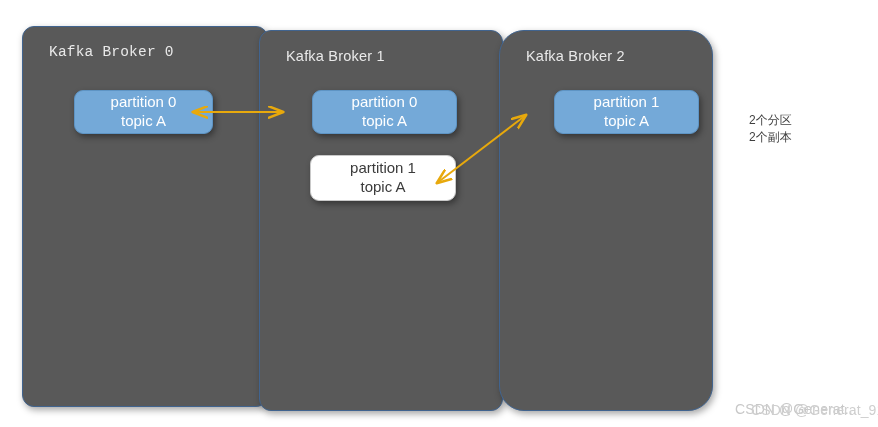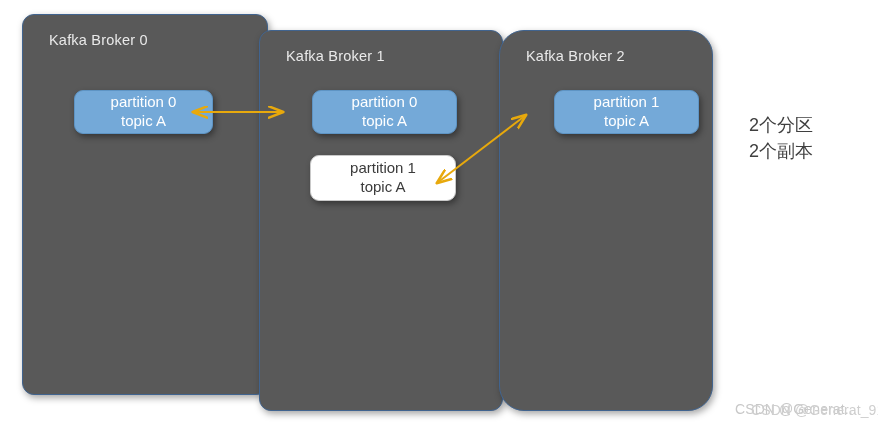--- a/index.html
+++ b/index.html
@@ -35,21 +35,21 @@
   .broker-title {
     position: absolute;
     left: 26px;
     top: 17px;
     color: #e9e9e9;
     font-size: 14.5px;
     letter-spacing: 0.2px;
     white-space: nowrap;
   }
 
-  #broker-0 { left: 22px;  top: 14px; width: 246px; height: 381px; }
+  #broker-0 { left: 22px;  top: 26px; width: 246px; height: 381px; font-family: Liberation Mono, monospace; }
   #broker-1 { left: 259px; top: 30px; width: 244px; height: 381px; }
   #broker-2 { left: 499px; top: 30px; width: 214px; height: 381px; border-radius: 25px; }
 
   
   .partition {
     position: absolute;
     border-radius: 9px;
     box-sizing: border-box;
     display: flex;
     flex-direction: column;
@@ -85,21 +85,21 @@
     height: 427px;
     pointer-events: none;
   }
 
   
   #annotation {
     position: absolute;
     left: 749px;
     top: 112px;
     color: #3f3f3f;
-    font-size: 18px;
+    font-size: 12px;
     line-height: 1.45;
     white-space: nowrap;
   }
   #annotation span { display: block; }
 
   
   #watermark {
     position: absolute;
     left: 735px;
     top: 401px;

